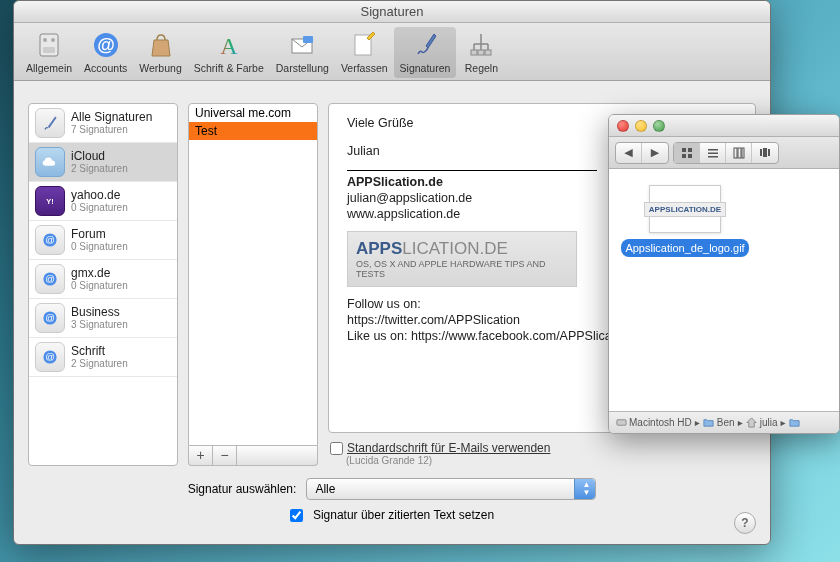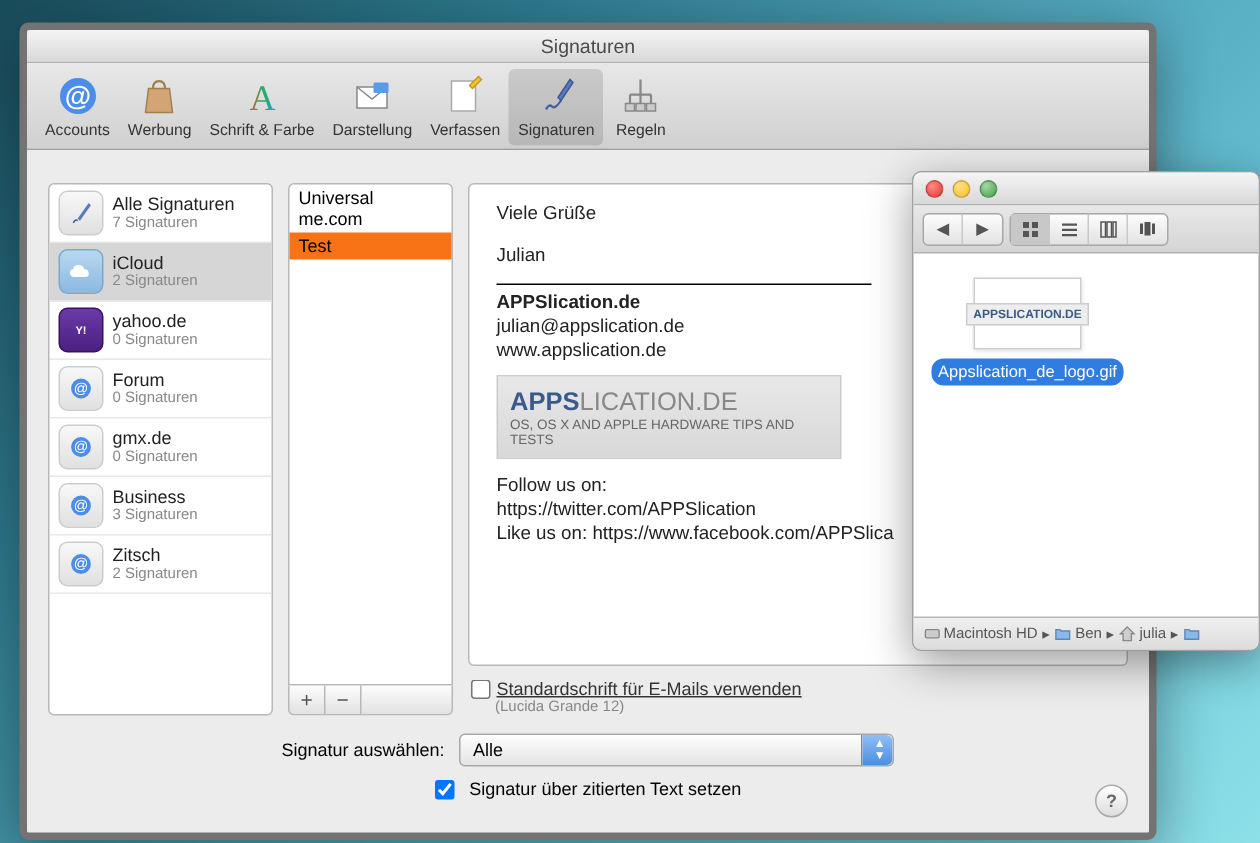--- a/index.html
+++ b/index.html
@@ -10,25 +10,25 @@
   width: 840px;
   height: 562px;
   overflow: hidden;
   position: relative;
 }
 
 
 .prefs-window {
   position: absolute;
   left: 13px;
-  top: 15px;
+  top: 0;
   width: 758px;
   height: 545px;
   background: #ececec;
-  border: 5px solid #737373;
+  border: 1px solid #737373;
   border-radius: 6px;
   box-shadow: 0 10px 40px rgba(0,0,0,0.4);
 }
 .titlebar {
   height: 22px;
   background: linear-gradient(#f5f5f5, #d8d8d8);
   border-bottom: 1px solid #b0b0b0;
   border-radius: 6px 6px 0 0;
   display: flex;
   align-items: center;
@@ -100,21 +100,21 @@
   display: flex;
   align-items: center;
   justify-content: center;
   flex-shrink: 0;
 }
 .acct-text { display: flex; flex-direction: column; line-height: 1.2; }
 .acct-name { font-size: 12px; color: #222; }
 .acct-sub { font-size: 10px; color: #888; }
 
 .sigs-col {
-  width: 110px;
+  width: 130px;
   display: flex;
   flex-direction: column;
 }
 .sigs-list {
   flex: 1;
   background: #fff;
   border: 1px solid #b8b8b8;
   border-radius: 4px 4px 0 0;
 }
 .sig-row {
@@ -359,20 +359,31 @@
 
 <div class="prefs-window">
   <div class="titlebar">
     <span>Signaturen</span>
   </div>
 
   <div class="toolbar">
     <div class="tool-btn">
       <div class="tool-icon">
         <svg width="30" height="30" viewBox="0 0 30 30">
+            <rect x="6" y="4" width="18" height="22" rx="2" fill="#e8e8e8" stroke="#888"></rect>
+            <circle cx="11" cy="10" r="2" fill="#aaa"></circle>
+            <circle cx="19" cy="10" r="2" fill="#aaa"></circle>
+            <rect x="9" y="17" width="12" height="6" rx="1" fill="#ccc"></rect>
+          </svg>
+      </div>
+      <span class="tool-label">Allgemein</span>
+    </div>
+    <div class="tool-btn">
+      <div class="tool-icon">
+        <svg width="30" height="30" viewBox="0 0 30 30">
             <circle cx="15" cy="15" r="12" fill="#4b8de8"></circle>
             <text x="15" y="21" text-anchor="middle" font-size="18" fill="#fff" font-weight="bold">@</text>
           </svg>
       </div>
       <span class="tool-label">Accounts</span>
     </div>
     <div class="tool-btn">
       <div class="tool-icon">
         <svg width="30" height="30" viewBox="0 0 30 30">
             <path d="M8 10 L22 10 L24 26 L6 26 Z" fill="#d4a574" stroke="#a0804c"></path>
@@ -512,21 +523,21 @@
           </div>
         </div>
         <div class="acct-item">
           <div class="acct-icon" style="background:linear-gradient(#f8f8f8,#e0e0e0);border:1px solid #ccc">
             <svg width="22" height="22" viewBox="0 0 30 30">
                 <circle cx="15" cy="15" r="9" fill="#4b8de8"></circle>
                 <text x="15" y="19" text-anchor="middle" font-size="13" fill="#fff">@</text>
               </svg>
           </div>
           <div class="acct-text">
-            <span class="acct-name">Zitsch</span>
+            <span class="acct-name">Schrift</span>
             <span class="acct-sub">2 Signaturen</span>
           </div>
         </div>
       </div>
 
       <div class="sigs-col">
         <div class="sigs-list">
           <div class="sig-row">Universal me.com</div>
           <div class="sig-row sel">Test</div>
         </div>

